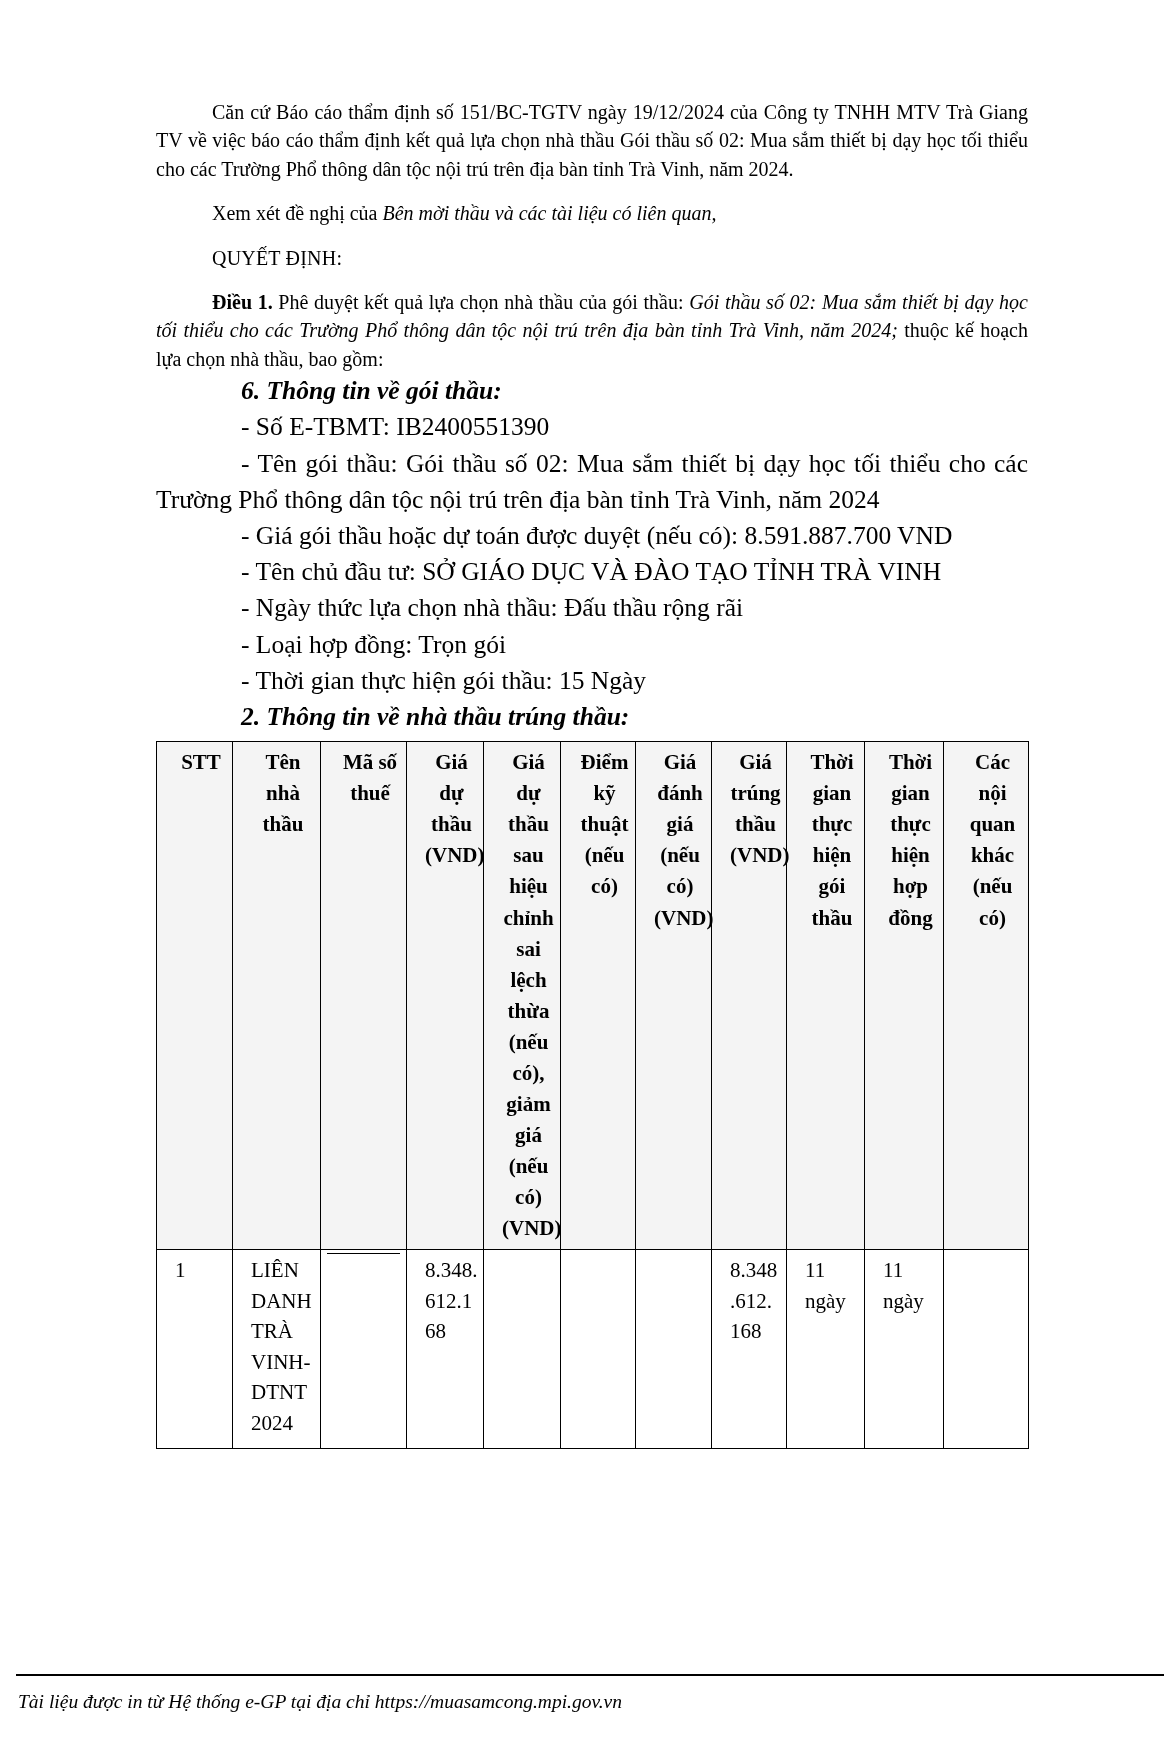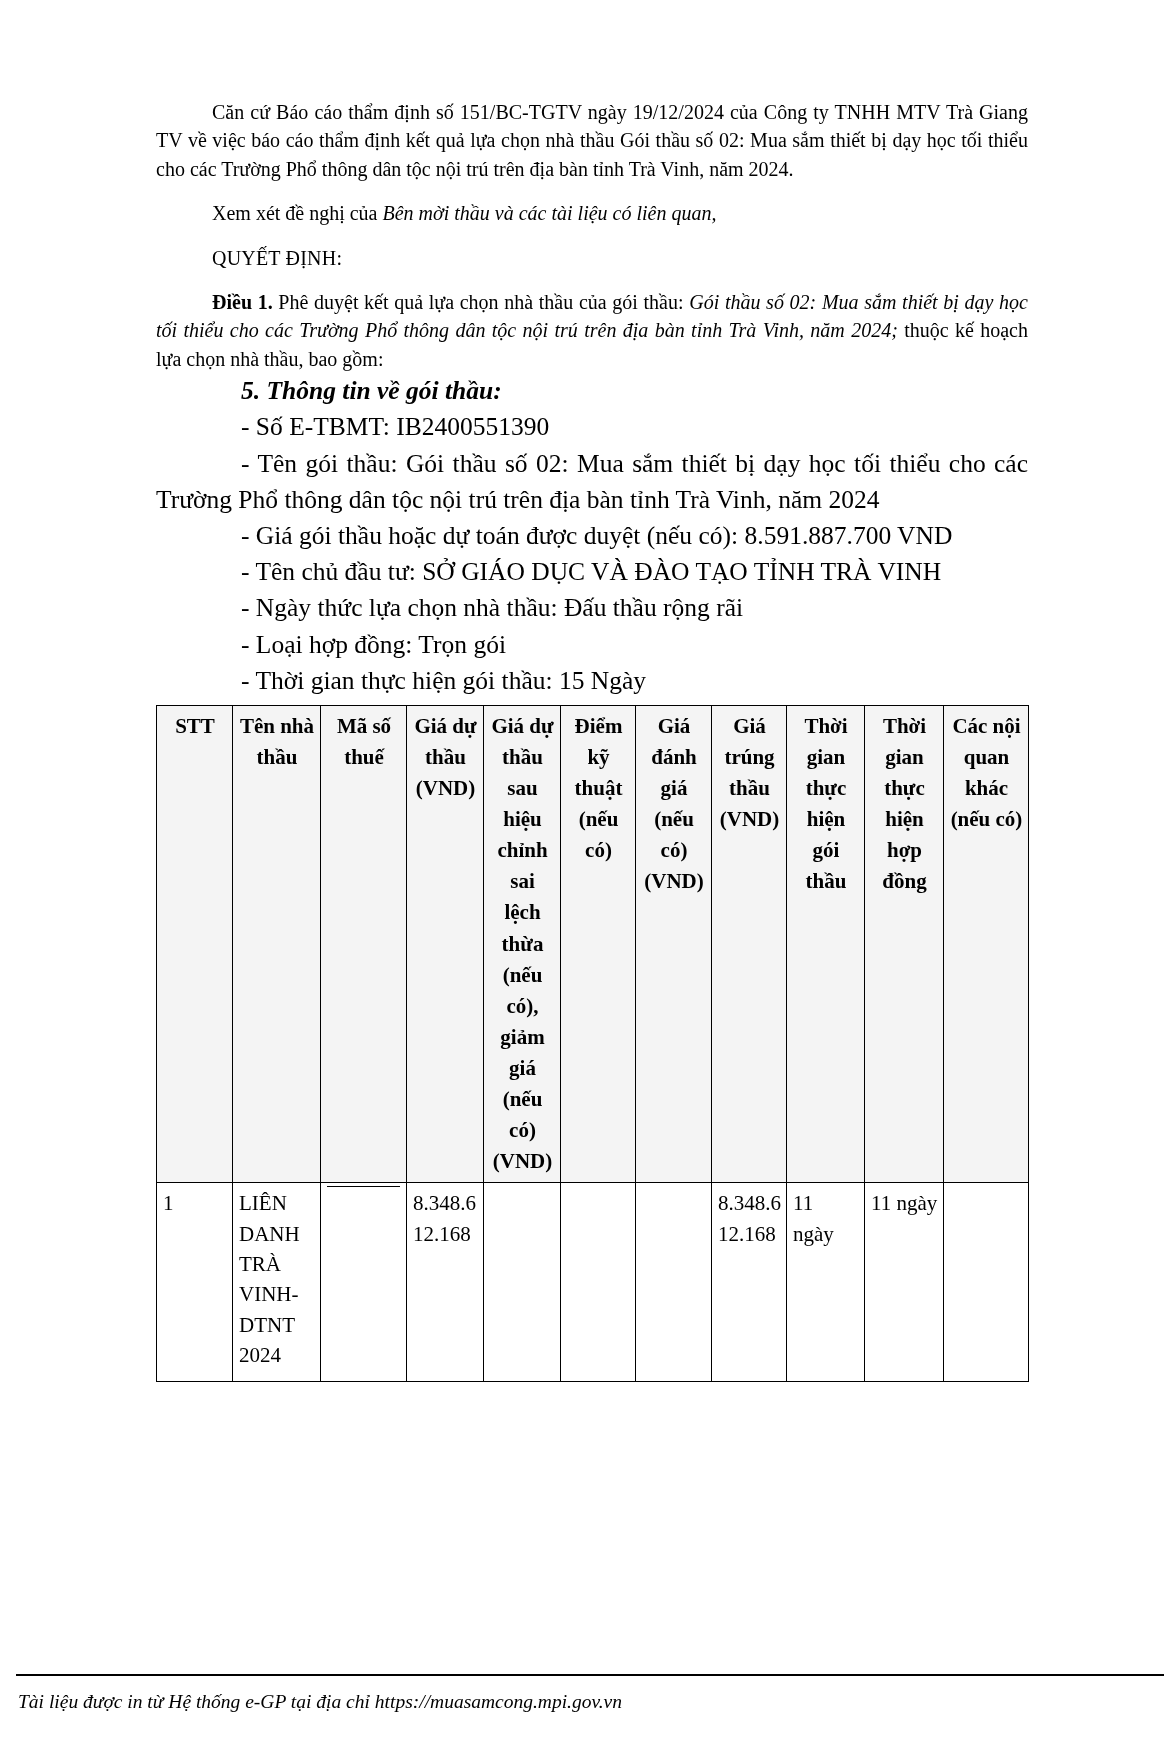--- a/index.html
+++ b/index.html
@@ -76,21 +76,21 @@
   table.result-table {
     border-collapse: collapse;
     width: 872px;
     margin-top: 6px;
     table-layout: fixed;
   }
   table.result-table th,
   table.result-table td {
     border: 1.6px solid #000000;
     vertical-align: top;
-    padding: 5px 5px 5px 6px;
+    padding: 5px 5px 5px 18px;
   }
   table.result-table th {
     background: #f4f4f4;
     font-weight: bold;
     font-size: 21px;
     line-height: 1.48;
     text-align: center;
   }
   table.result-table td {
     font-size: 21px;
@@ -149,36 +149,37 @@
     <p class="para nojustify"><span>Xem xét đề nghị của </span><span class="italic">Bên mời thầu và các tài liệu có liên quan,</span></p>
 
     <div class="gap-md"></div>
 
     <p class="para center-head">QUYẾT ĐỊNH:</p>
 
     <div class="gap-md"></div>
 
     <p class="para"><span class="bold">Điều 1.</span><span> Phê duyệt kết quả lựa chọn nhà thầu của gói thầu: </span><span class="italic">Gói thầu số 02: Mua sắm thiết bị dạy học tối thiểu cho các Trường Phổ thông dân tộc nội trú trên địa bàn tỉnh Trà Vinh, năm 2024;</span><span> thuộc kế hoạch lựa chọn nhà thầu, bao gồm:</span></p>
 
-    <p class="sub-head">5. Thông tin về gói thầu:</p>
+    <p class="sub-head">6. Thông tin về gói thầu:</p>
 
     <p class="bullet">- Số E-TBMT: IB2400551390</p>
 
     <p class="bullet wrap">- Tên gói thầu: Gói thầu số 02: Mua sắm thiết bị dạy học tối thiểu cho các Trường Phổ thông dân tộc nội trú trên địa bàn tỉnh Trà Vinh, năm 2024</p>
 
     <p class="bullet">- Giá gói thầu hoặc dự toán được duyệt (nếu có): 8.591.887.700 VND</p>
 
     <p class="bullet">- Tên chủ đầu tư: SỞ GIÁO DỤC VÀ ĐÀO TẠO TỈNH TRÀ VINH</p>
 
     <p class="bullet">- Ngày thức lựa chọn nhà thầu: Đấu thầu rộng rãi</p>
 
     <p class="bullet">- Loại hợp đồng: Trọn gói</p>
 
     <p class="bullet">- Thời gian thực hiện gói thầu: 15 Ngày</p>
 
+    <p class="sub-head">2. Thông tin về nhà thầu trúng thầu:</p>
 
     <table class="result-table">
       <colgroup>
         <col style="width:76px">
         <col style="width:88px">
         <col style="width:86px">
         <col style="width:77px">
         <col style="width:77px">
         <col style="width:75px">
         <col style="width:76px">

